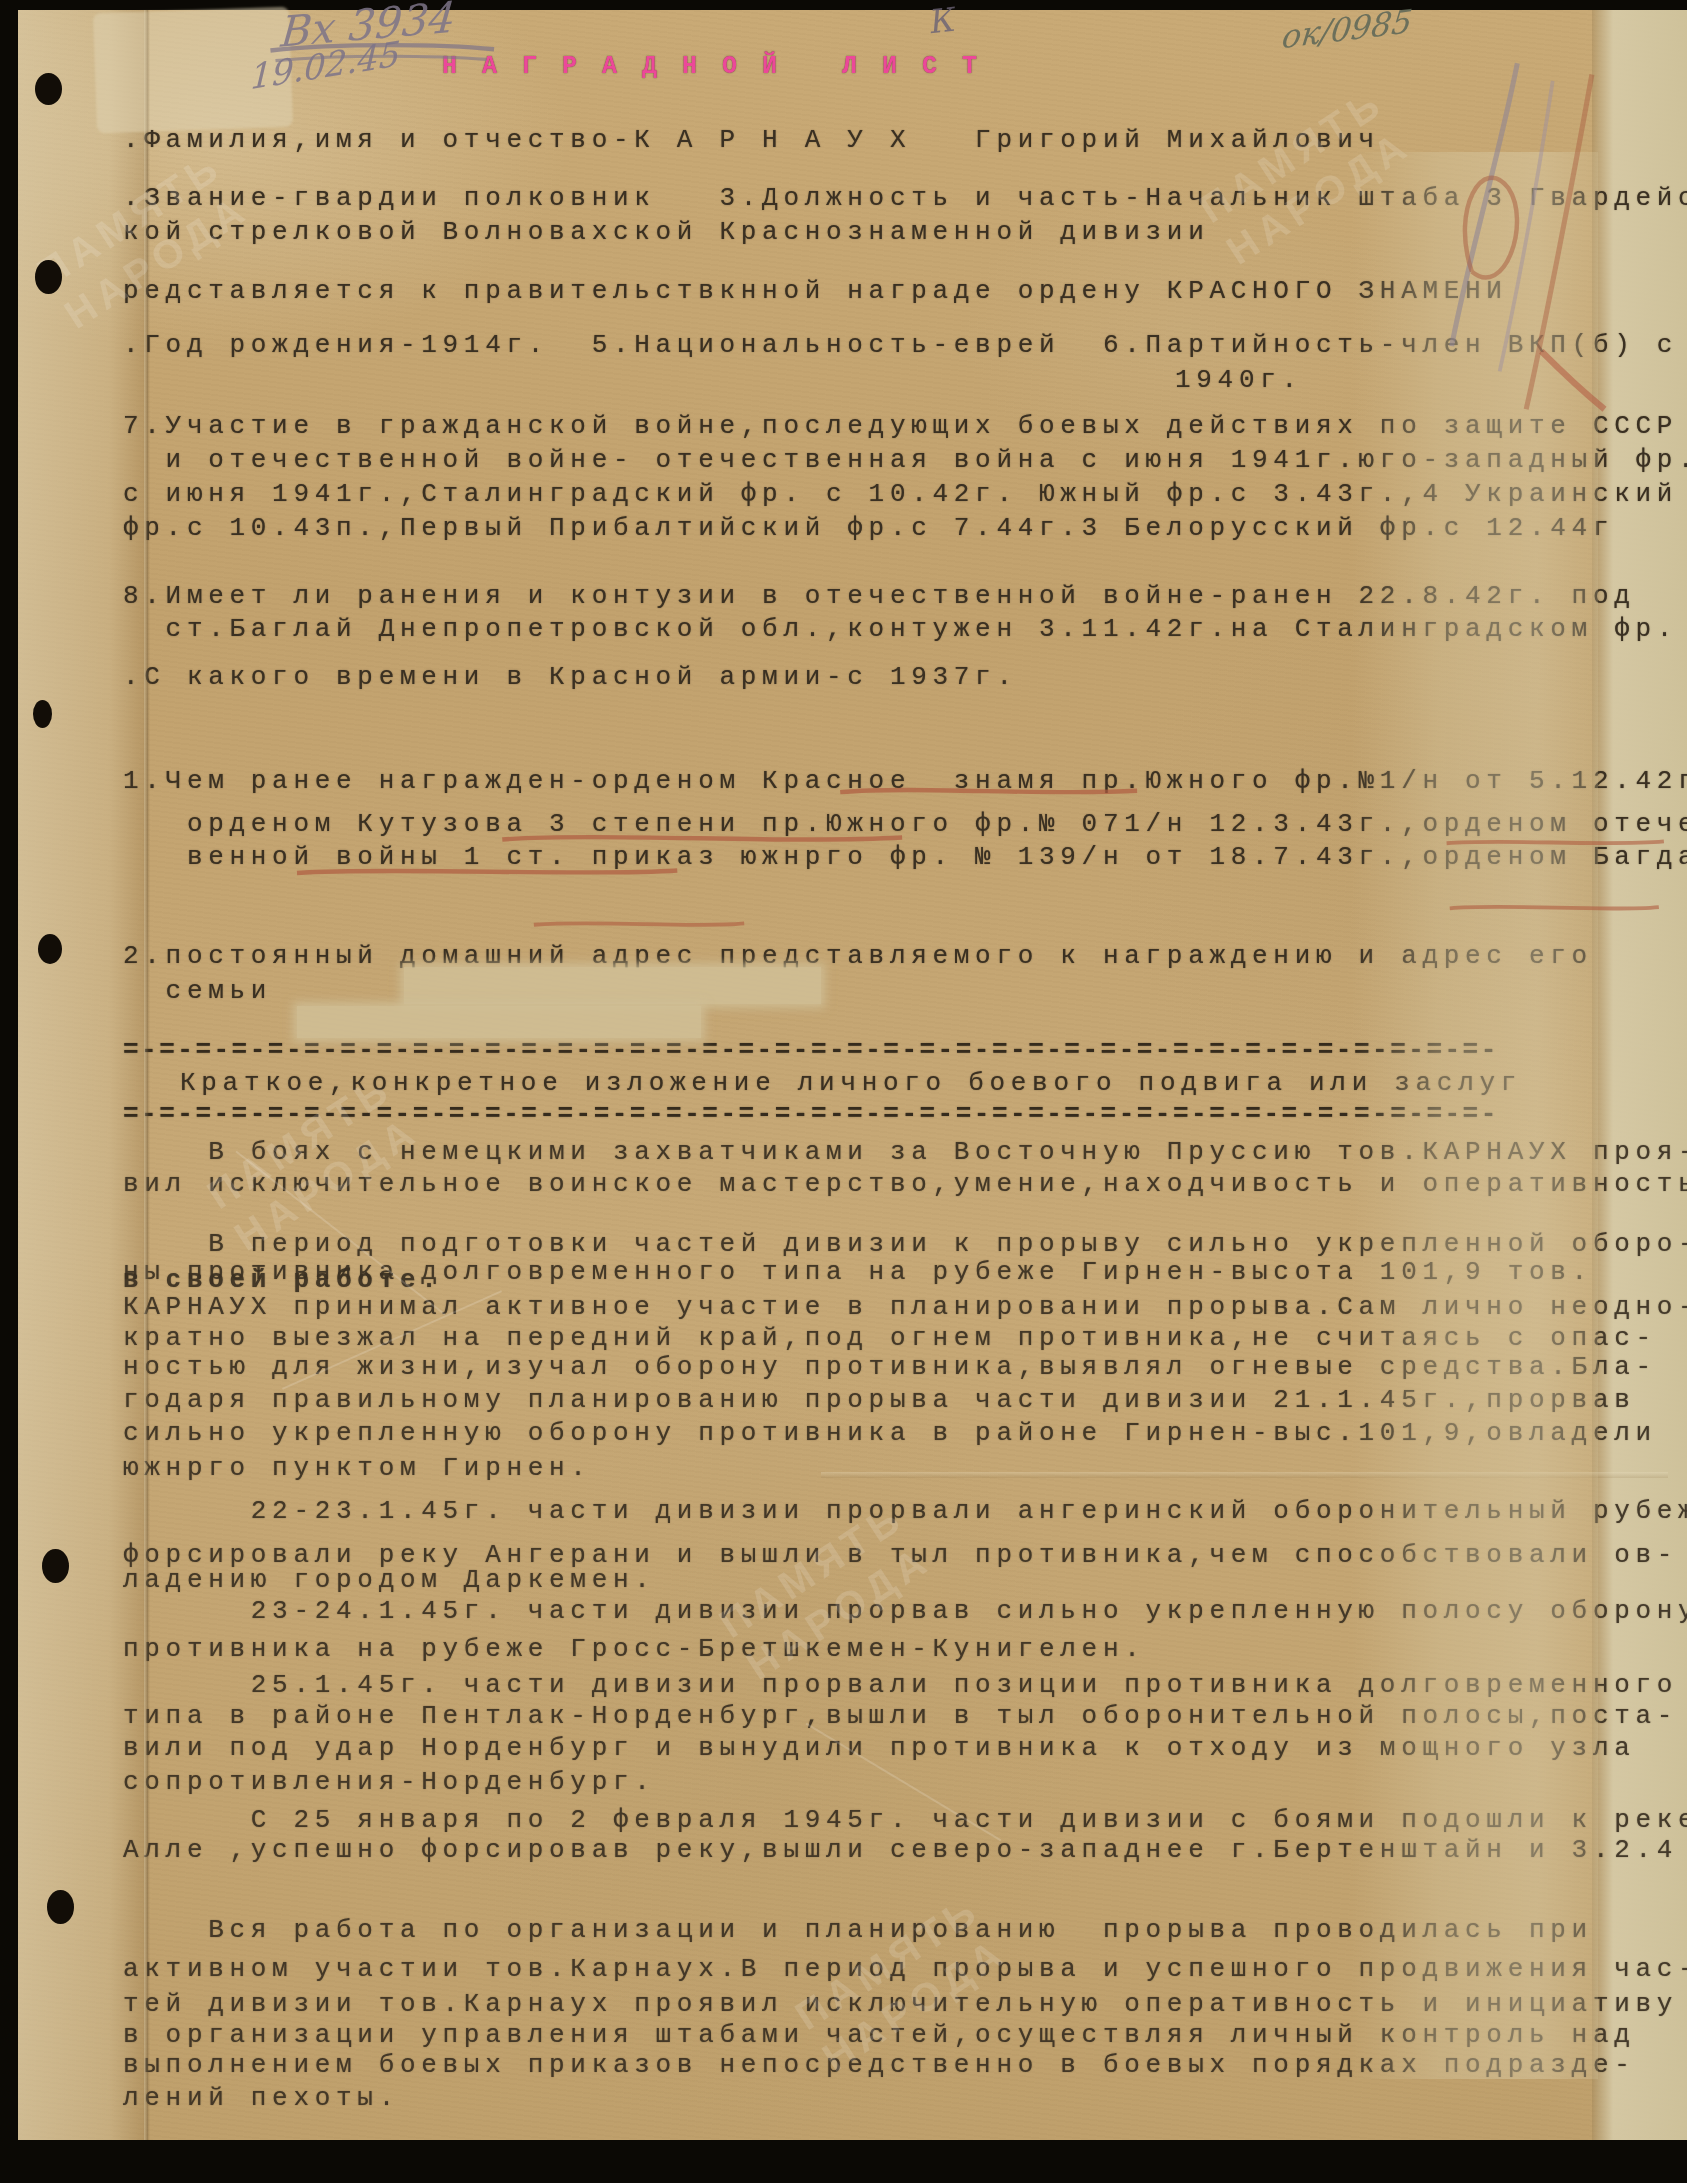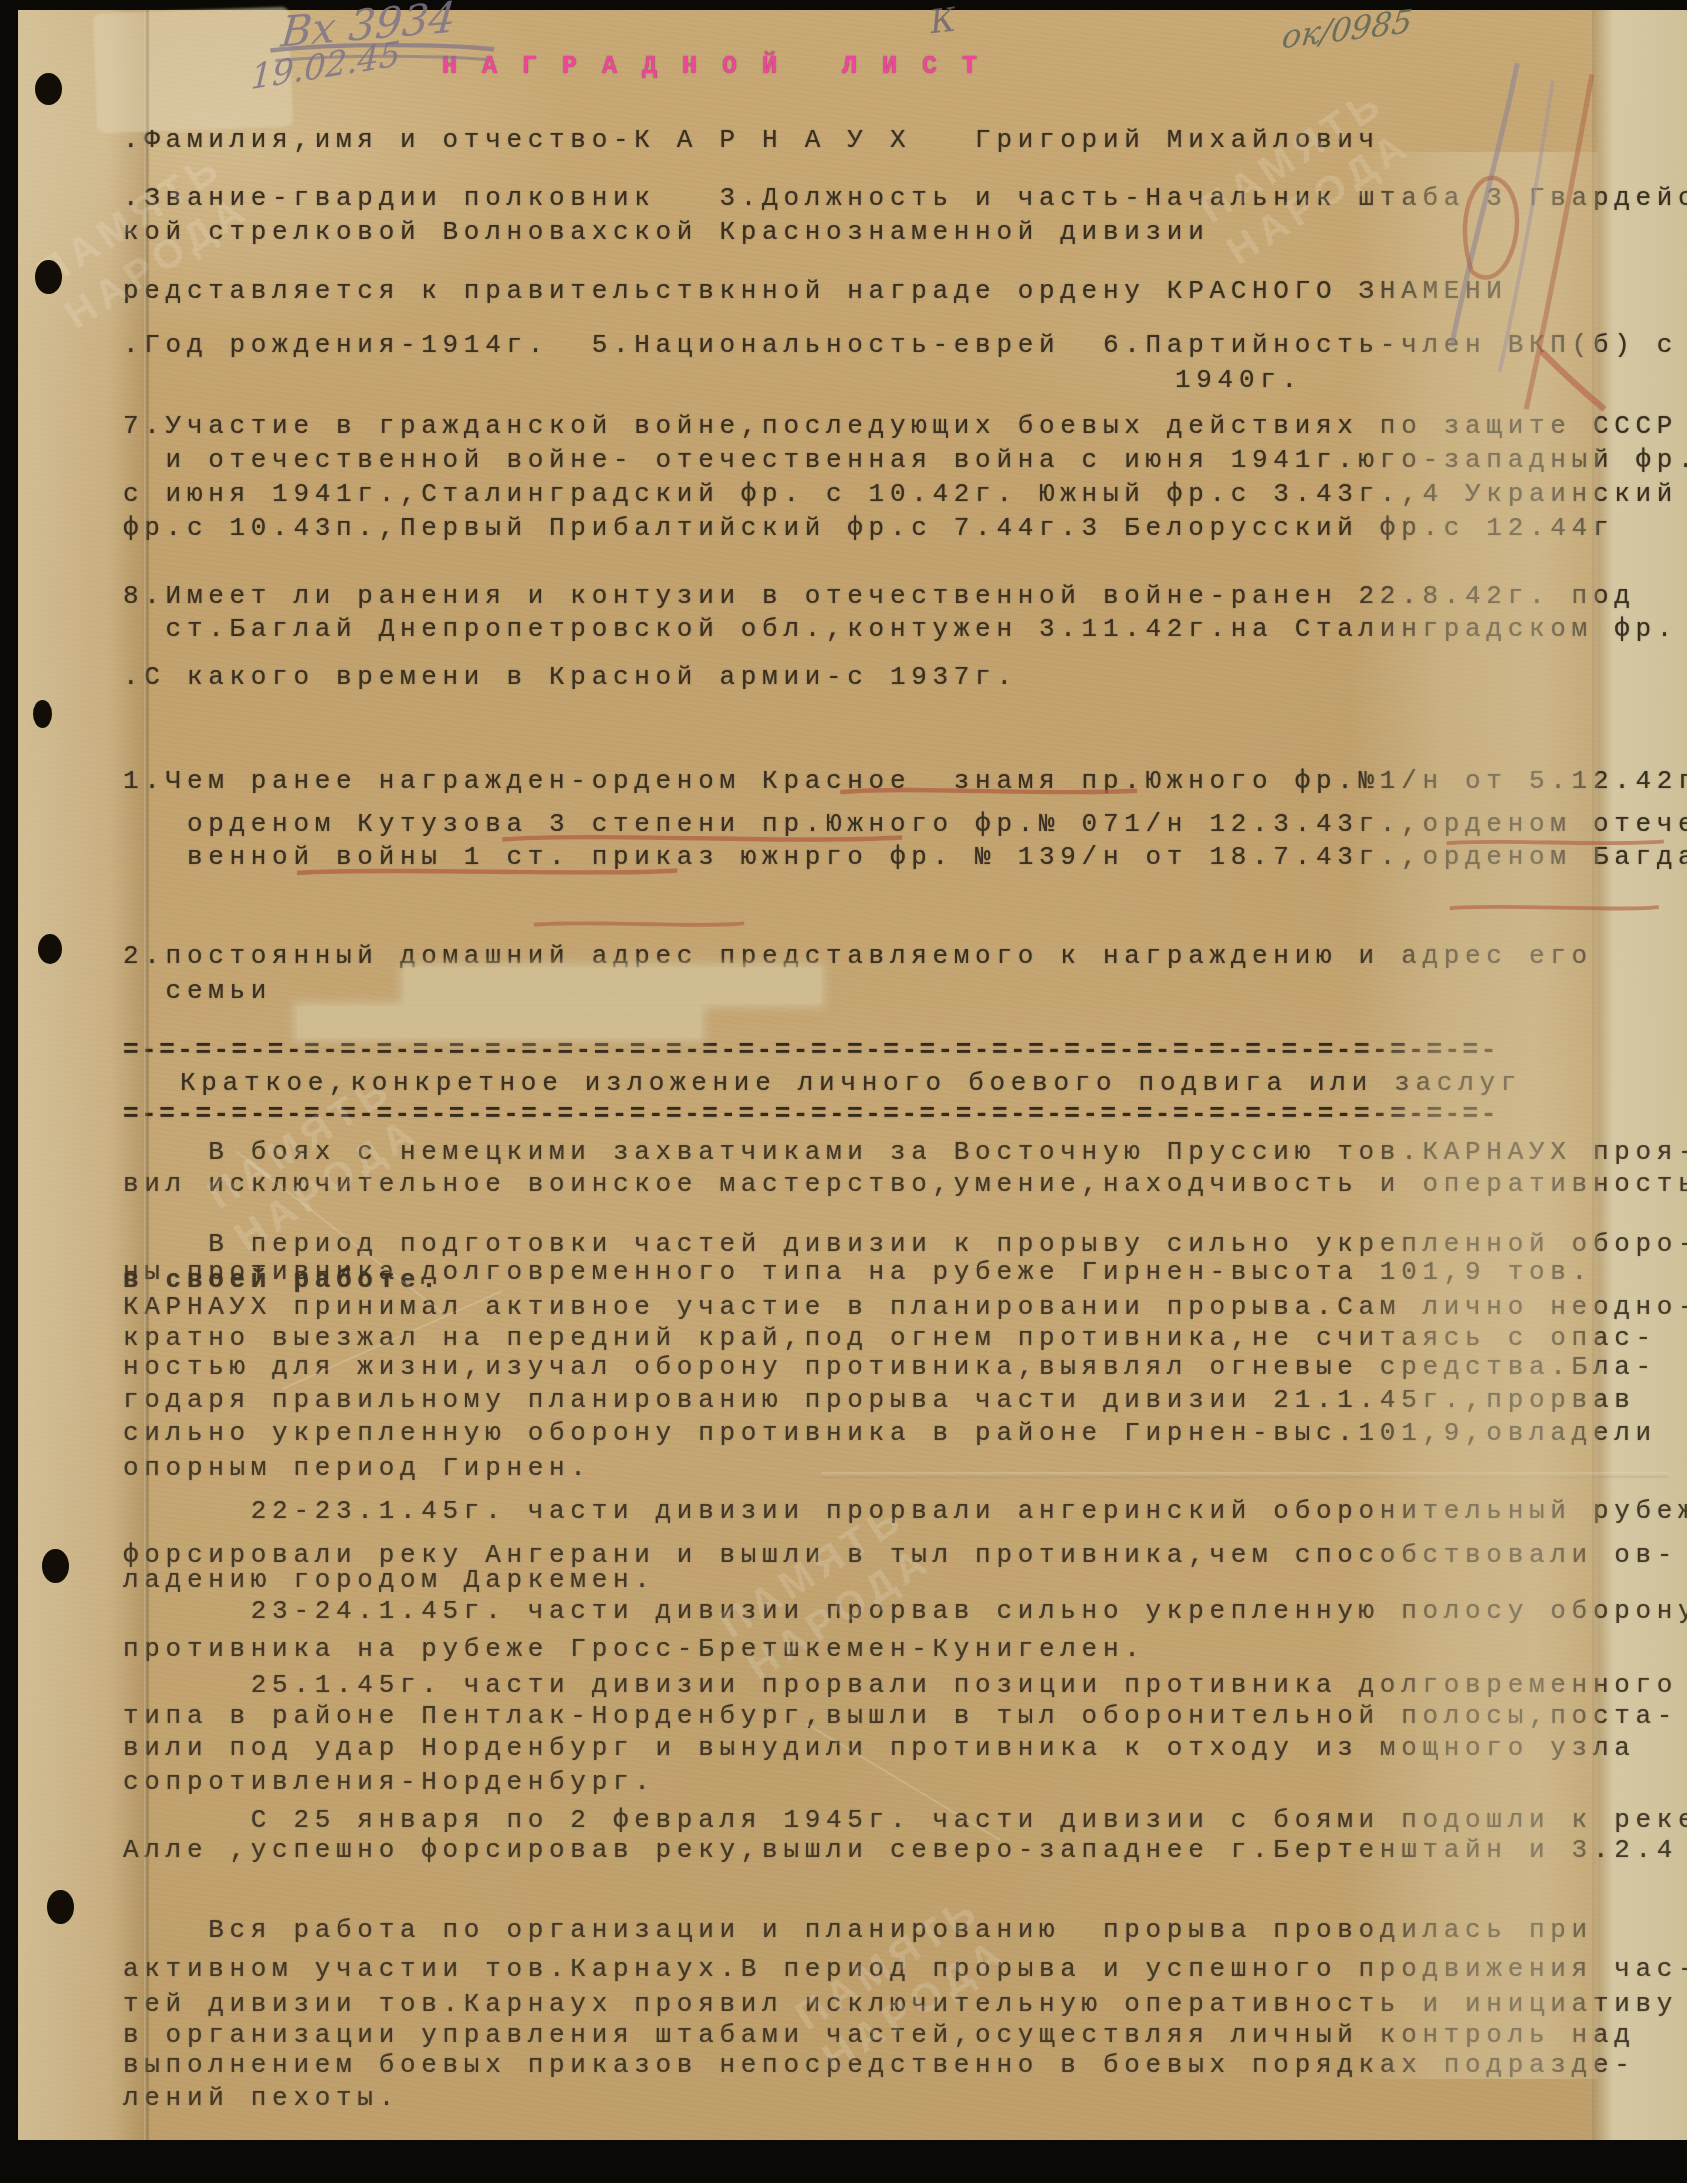--- a/index.html
+++ b/index.html
@@ -127,21 +127,21 @@
   <div class="tline soft" style="top:1137px;">    В боях с немецкими захватчиками за Восточную Пруссию тов.КАРНАУХ проя-</div>
   <div class="tline soft" style="top:1169px;">вил исключительное воинское мастерство,умение,находчивость и оперативность</div>
   <div class="tline soft" style="top:1265px;font-weight:bold;">в своей работе.</div>
   <div class="tline soft" style="top:1229px;">    В период подготовки частей дивизии к прорыву сильно укрепленной оборо-</div>
   <div class="tline soft" style="top:1257px;">ны противника долговременного типа на рубеже Гирнен-высота 101,9 тов.</div>
   <div class="tline soft" style="top:1292px;">КАРНАУХ принимал активное участие в планировании прорыва.Сам лично неодно-</div>
   <div class="tline soft" style="top:1323px;">кратно выезжал на передний край,под огнем противника,не считаясь с опас-</div>
   <div class="tline soft" style="top:1352px;">ностью для жизни,изучал оборону противника,выявлял огневые средства.Бла-</div>
   <div class="tline soft" style="top:1385px;">годаря правильному планированию прорыва части дивизии 21.1.45г.,прорвав</div>
   <div class="tline soft" style="top:1418px;">сильно укрепленную оборону противника в районе Гирнен-выс.101,9,овладели</div>
-  <div class="tline soft" style="top:1453px;">опорным период Гирнен.</div>
+  <div class="tline soft" style="top:1453px;">южнрго пунктом Гирнен.</div>
   <div class="tline soft" style="top:1496px;">      22-23.1.45г. части дивизии прорвали ангеринский оборонительный рубеж</div>
   <div class="tline soft" style="top:1540px;">форсировали реку Ангерани и вышли в тыл противника,чем способствовали ов-</div>
   <div class="tline soft" style="top:1565px;">ладению городом Даркемен.</div>
   <div class="tline soft" style="top:1596px;">      23-24.1.45г. части дивизии прорвав сильно укрепленную полосу оборону</div>
   <div class="tline soft" style="top:1634px;">противника на рубеже Гросс-Бретшкемен-Кунигелен.</div>
   <div class="tline soft" style="top:1670px;">      25.1.45г. части дивизии прорвали позиции противника долговременного</div>
   <div class="tline soft" style="top:1701px;">типа в районе Пентлак-Норденбург,вышли в тыл оборонительной полосы,поста-</div>
   <div class="tline soft" style="top:1733px;">вили под удар Норденбург и вынудили противника к отходу из мощного узла</div>
   <div class="tline soft" style="top:1767px;">сопротивления-Норденбург.</div>
   <div class="tline soft" style="top:1805px;">      С 25 января по 2 февраля 1945г. части дивизии с боями подошли к реке</div>

